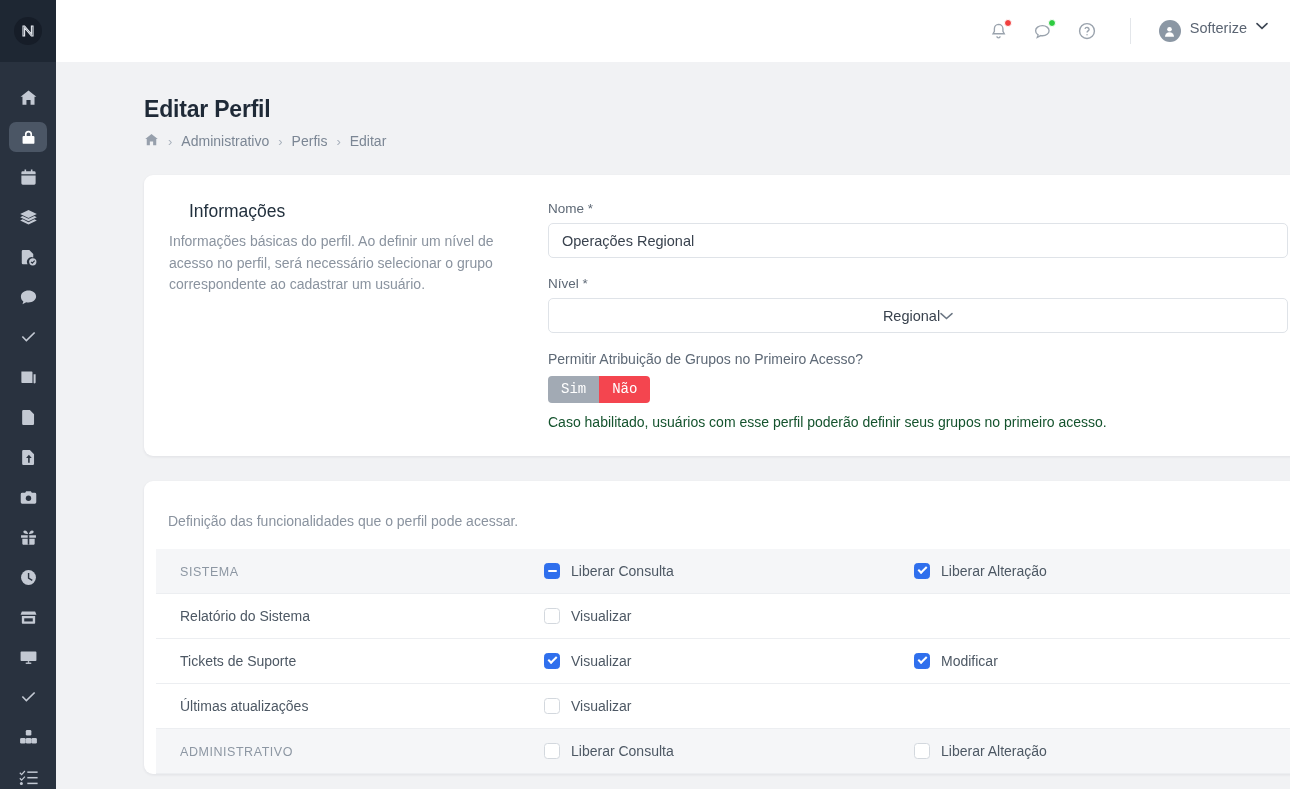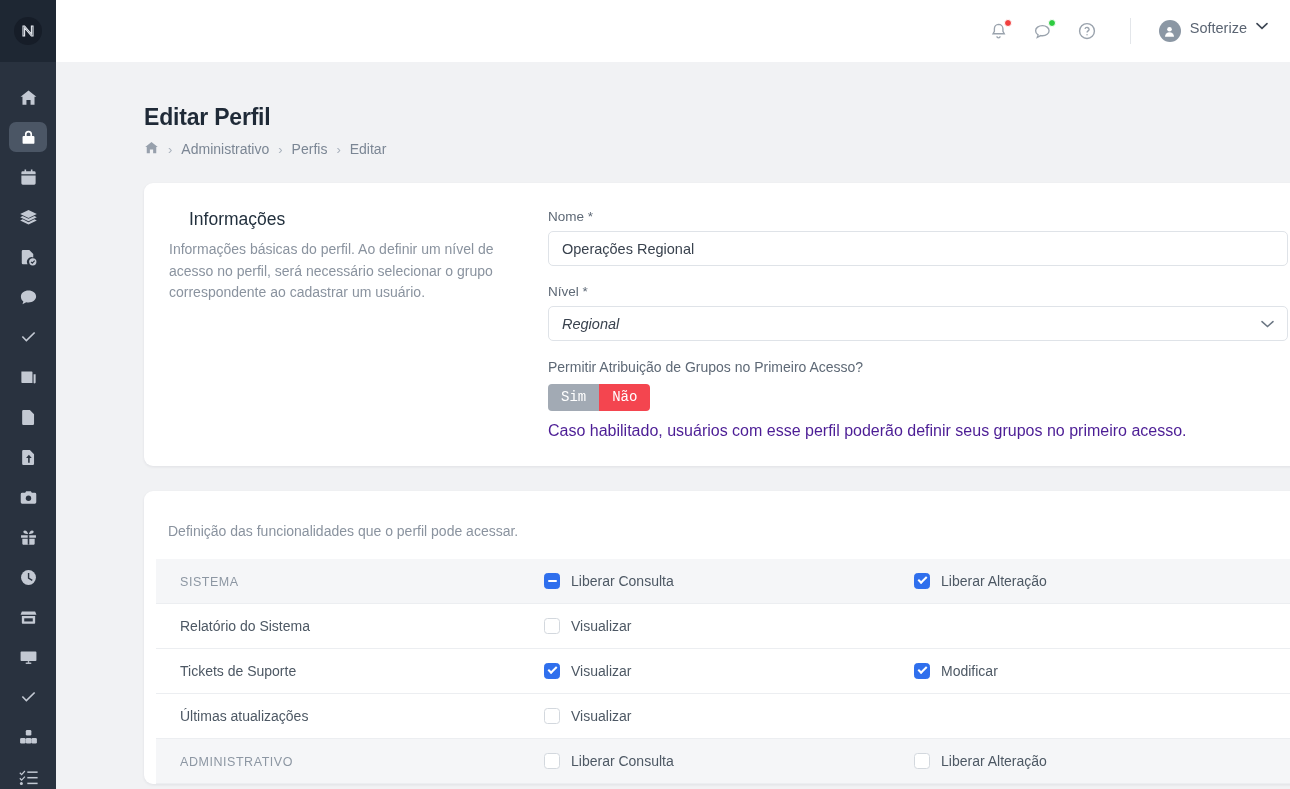--- a/index.html
+++ b/index.html
@@ -64,21 +64,21 @@
   .dot.green { background: #2ecc40; }
   .vdiv { width: 1px; height: 26px; background: #e3e6ea; margin: 0 14px; }
   .user-box { display: flex; gap: 9px; cursor: pointer; }
   .avatar {
     width: 22px; height: 22px; border-radius: 50%; background: #8b97a4;
     display: flex; align-items: center; justify-content: center;
   }
   .user-name { font-size: 14.5px; color: #5a6472; }
   .caret { color: #444d59; font-size: 11px; }
 
-  .content { flex: 1; overflow: hidden; padding: 16px 32px; }
+  .content { flex: 1; overflow: hidden; padding: 8px 32px; }
 
   .page-head { padding: 26px 0 0 56px; }
   .page-title { font-size: 23px; font-weight: 600; color: #1f2a37; letter-spacing: -0.2px; }
   .breadcrumb {
     display: flex; align-items: center; gap: 9px;
     margin-top: 9px; font-size: 14px; color: #7b8694;
   }
   .breadcrumb .sep { color: #a9b2bd; font-size: 13px; }
   .breadcrumb a { color: #7b8694; text-decoration: none; cursor: pointer; }
 
@@ -96,32 +96,32 @@
   .section-desc { font-size: 14px; color: #8a939f; line-height: 1.55; margin-top: 9px; }
 
   .info-right { flex: 1; padding-left: 0px; }
   .field-label { font-size: 13.5px; color: #5e6976; margin-bottom: 7px; }
   .text-input, .select-input {
     width: 740px; height: 35px; border: 1px solid #dfe3e8; border-radius: 5px;
     background: #fff; font-size: 14.5px; color: #39424e;
     padding: 0 13px; font-family: "Liberation Sans", sans-serif;
     display: flex; align-items: center;
   }
-  .select-input { justify-content: space-between; cursor: pointer; font-style: italic; }
+  .select-input { justify-content: center; cursor: pointer; }
   .select-chev { color: #6b7683; font-size: 13px; }
   .gap-18 { height: 18px; }
   .question-label { font-size: 14px; color: #5e6976; margin-bottom: 9px; }
   .toggle-group { display: inline-flex; border-radius: 4px; overflow: hidden; }
   .toggle-btn {
     padding: 5px 13px 6px; font-size: 14px; color: #fff; cursor: pointer;
     font-family: Liberation Mono, monospace; border: none;
   }
   .toggle-btn.off { background: #a2aab4; }
   .toggle-btn.on { background: #f4454f; }
-  .help-text { font-size: 16px; color: #4c1d95; margin-top: 11px; }
+  .help-text { font-size: 14px; color: #14532d; margin-top: 11px; }
 
   .acesso-head { padding: 0 24px 0 24px; }
   .acesso-head .section-desc { margin-top: 8px; margin-bottom: 16px; }
 
   .table { width: 1146px; margin: 0 auto; }
   .trow {
     display: flex; align-items: center; height: 45px;
     border-bottom: 1px solid #eceef1;
   }
   .trow.group { background: #f5f6f8; }

